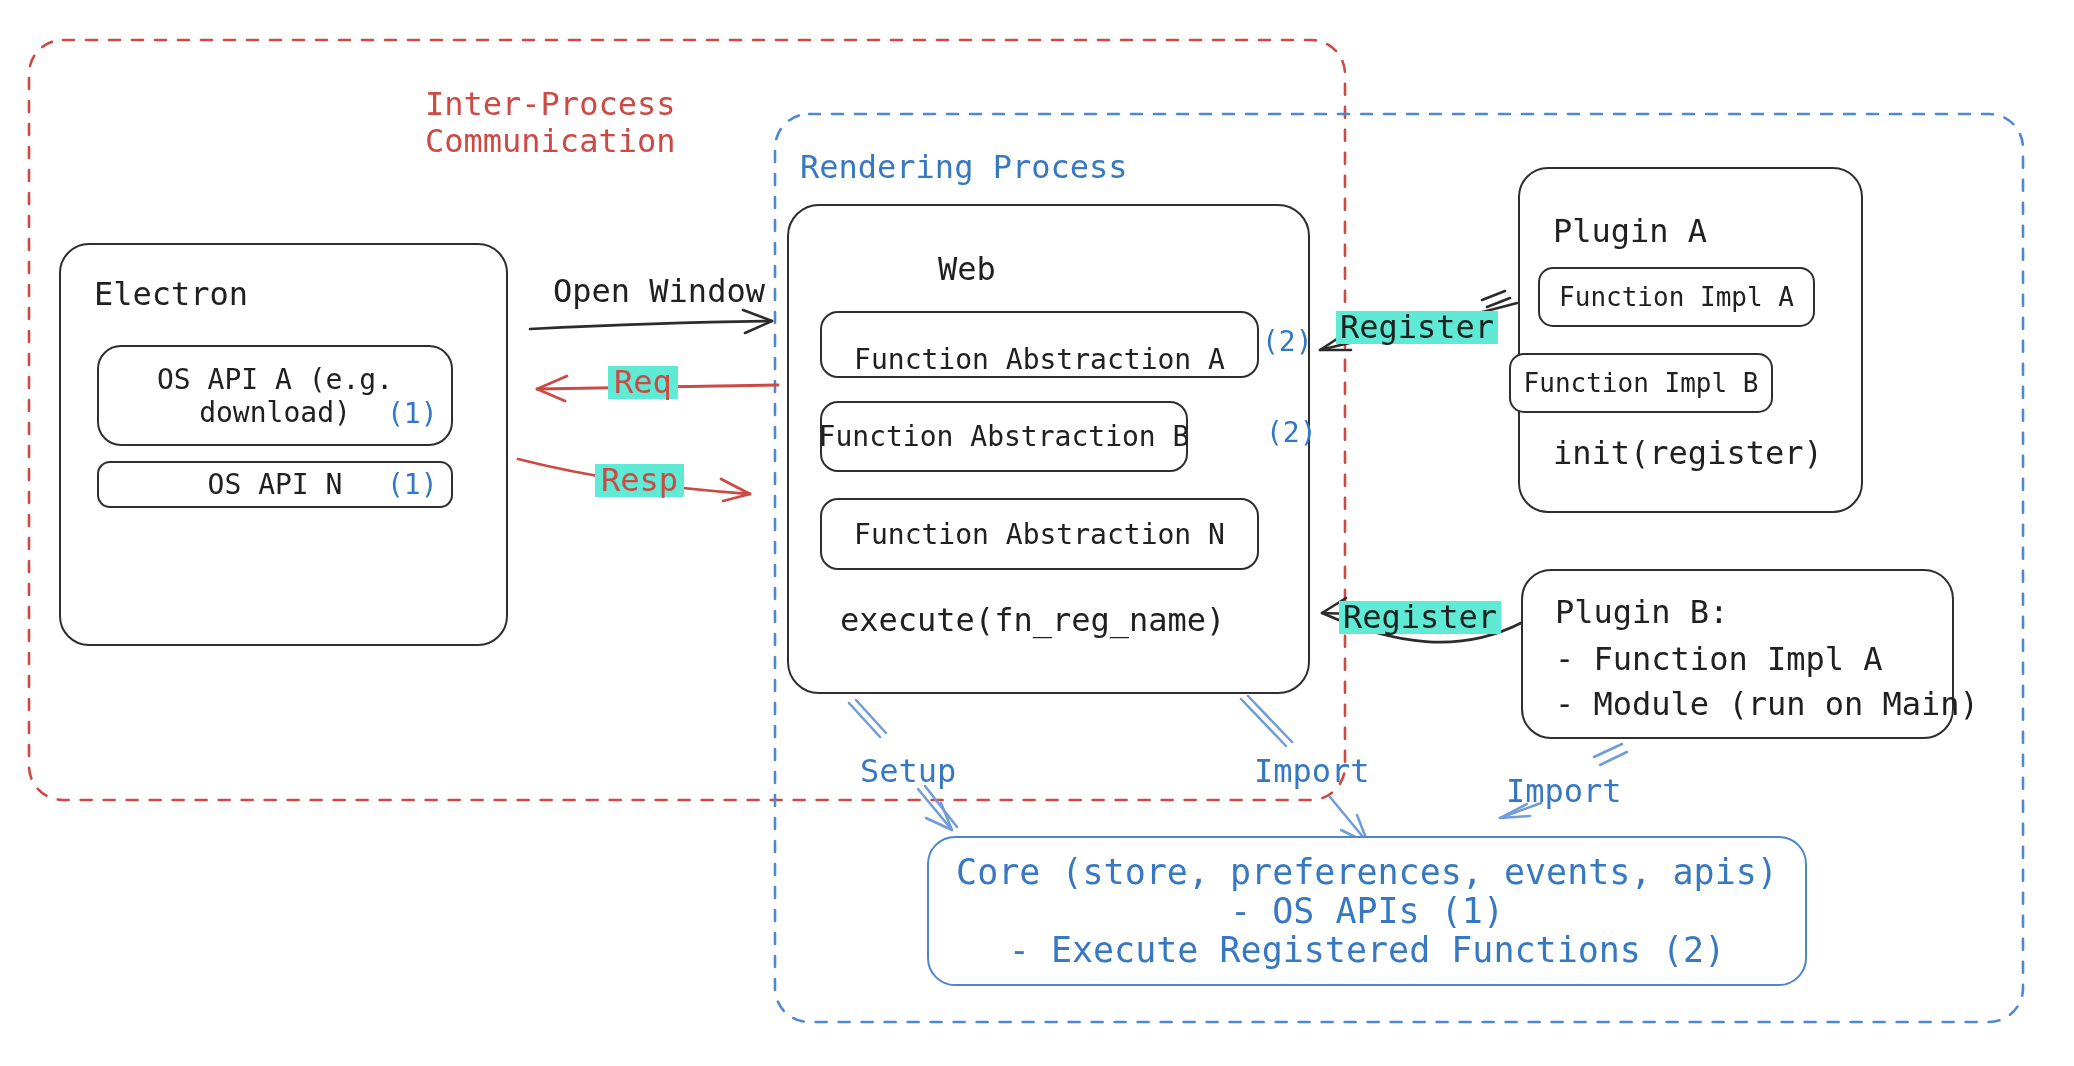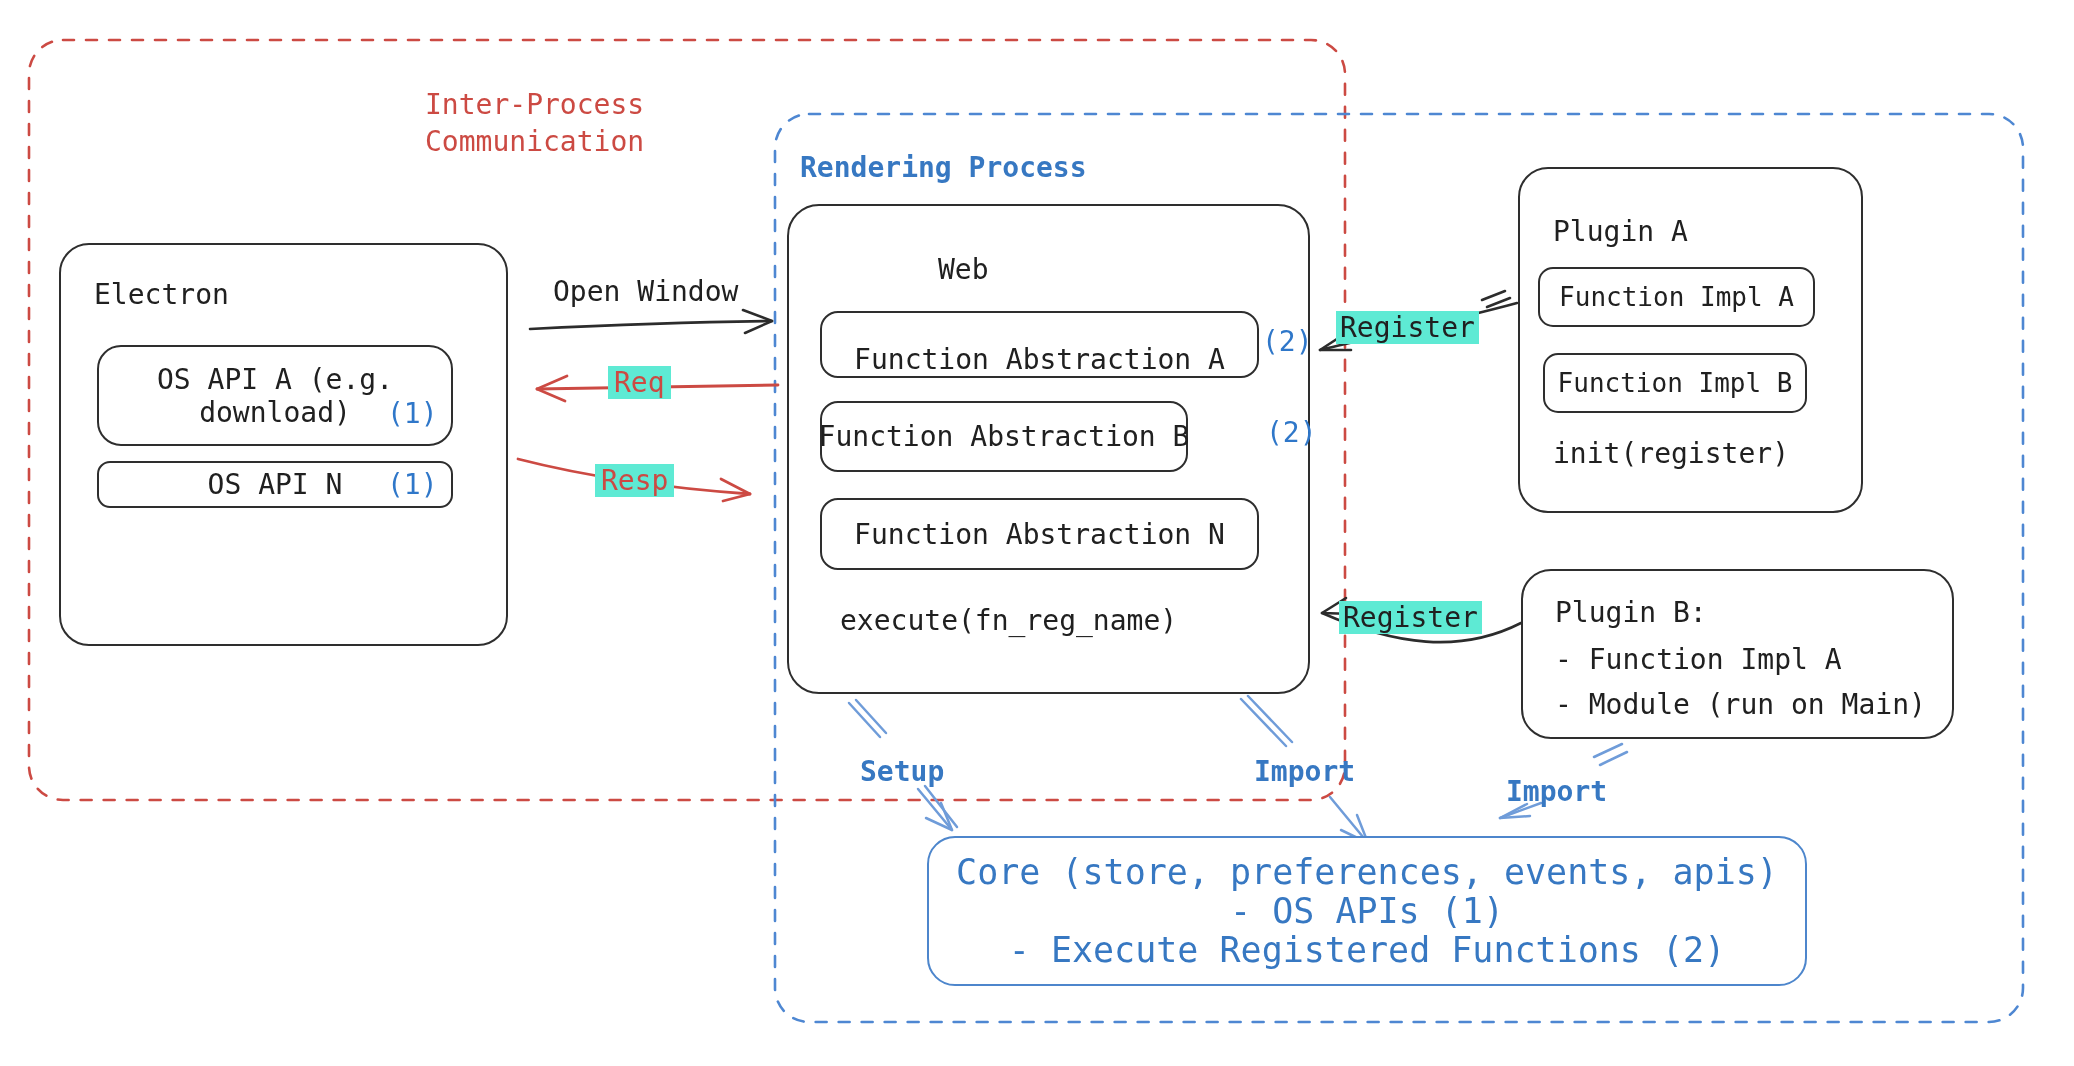--- a/index.html
+++ b/index.html
@@ -2,23 +2,23 @@
 <html><head>
 <meta charset="utf-8">
 <style>
   html,body{margin:0;padding:0;background:#ffffff;}
   #canvas{
     position:relative;width:2074px;height:1066px;background:#ffffff;overflow:hidden;
     font-family:"DejaVu Sans Mono","Liberation Mono",monospace;color:#202020;
   }
   #arrow-layer{position:absolute;left:0;top:0;z-index:1;}
   .box{position:absolute;background:#ffffff;border:2.4px solid #2e2e2e;box-sizing:border-box;z-index:2;}
-  .lbl{position:absolute;z-index:3;white-space:pre;font-size:28px;line-height:33px;}
+  .lbl{position:absolute;z-index:3;white-space:pre;font-size:32px;line-height:33px;}
   .lbl.red{color:#cc4a43;}
-  .lbl.blue{color:#3778c2;font-weight:bold;}
+  .lbl.blue{color:#3778c2;}
   .lbl.bg{background:#5eead4;padding:0 6px;}
   .pre{white-space:pre-line;}
   .center{display:flex;align-items:center;justify-content:center;}
   .col{display:flex;flex-direction:column;align-items:center;justify-content:center;}
   .badge{position:absolute;color:#2f77c9;font-size:28px;line-height:32px;z-index:3;}
   .inner-lbl{font-size:28px;line-height:33px;white-space:pre;color:#202020;}
   .small .inner-lbl{font-size:26px;}
   .core-line{font-size:35px;line-height:39px;white-space:pre;color:#3778c2;text-align:center;}
 </style>
 </head>
@@ -119,21 +119,21 @@
   <div class="lbl" style="left:840px;top:604px;">execute(fn_reg_name)</div>
 
   <div class="lbl bg" style="left:1336px;top:311px;padding:0 4px;">Register</div>
   <div class="lbl bg" style="left:1339px;top:601px;padding:0 4px;">Register</div>
 
   <div class="box" style="left:1518px;top:167px;width:345px;height:346px;border-radius:30px;"></div>
   <div class="lbl" style="left:1553px;top:215px;">Plugin A</div>
   <div class="box center small" style="left:1538px;top:267px;width:277px;height:60px;border-radius:15px;">
     <span class="inner-lbl">Function Impl A</span>
   </div>
-  <div class="box center small" style="left:1543px;top:353px;width:264px;height:60px;border-radius:15px;">
+  <div class="box center small" style="left:1509px;top:353px;width:264px;height:60px;border-radius:15px;">
     <span class="inner-lbl">Function Impl B</span>
   </div>
   <div class="lbl" style="left:1553px;top:437px;">init(register)</div>
 
   <div class="box" style="left:1521px;top:569px;width:433px;height:170px;border-radius:30px;"></div>
   <div class="lbl" style="left:1555px;top:596px;">Plugin B:</div>
   <div class="lbl" style="left:1555px;top:643px;">- Function Impl A</div>
   <div class="lbl" style="left:1555px;top:688px;">- Module (run on Main)</div>
 
   <div class="lbl blue" style="left:860px;top:755px;">Setup</div>

